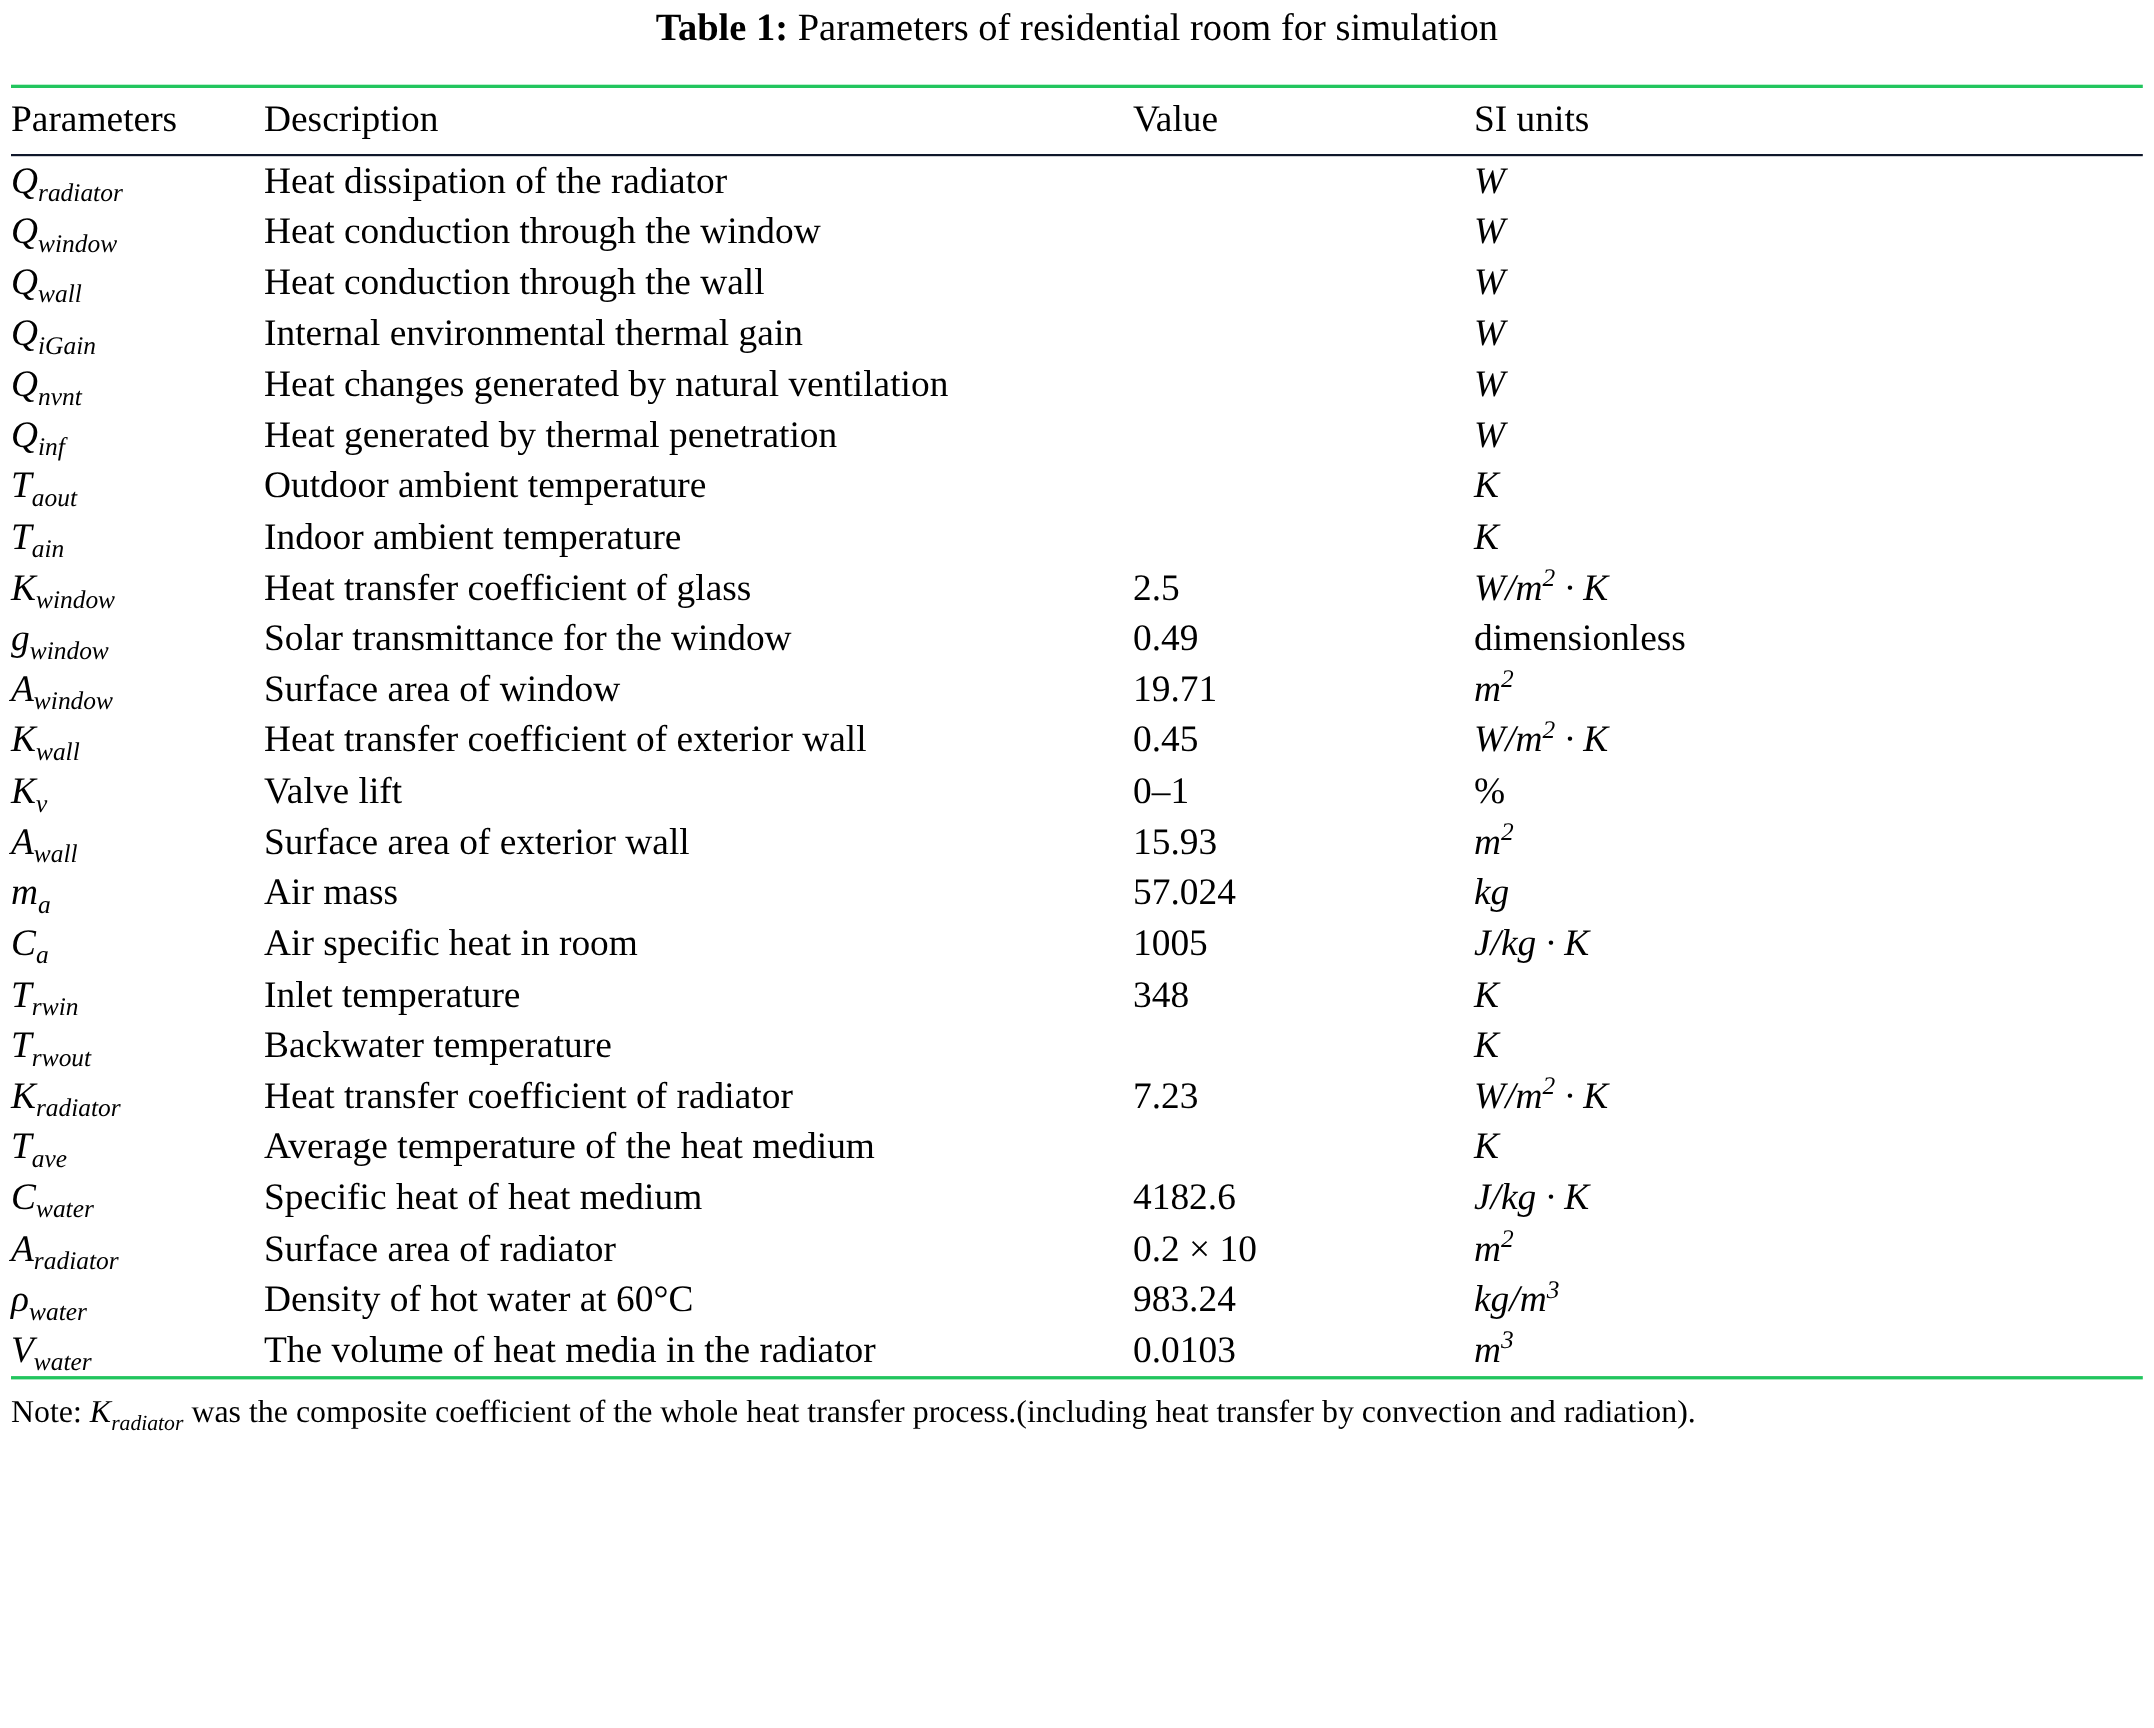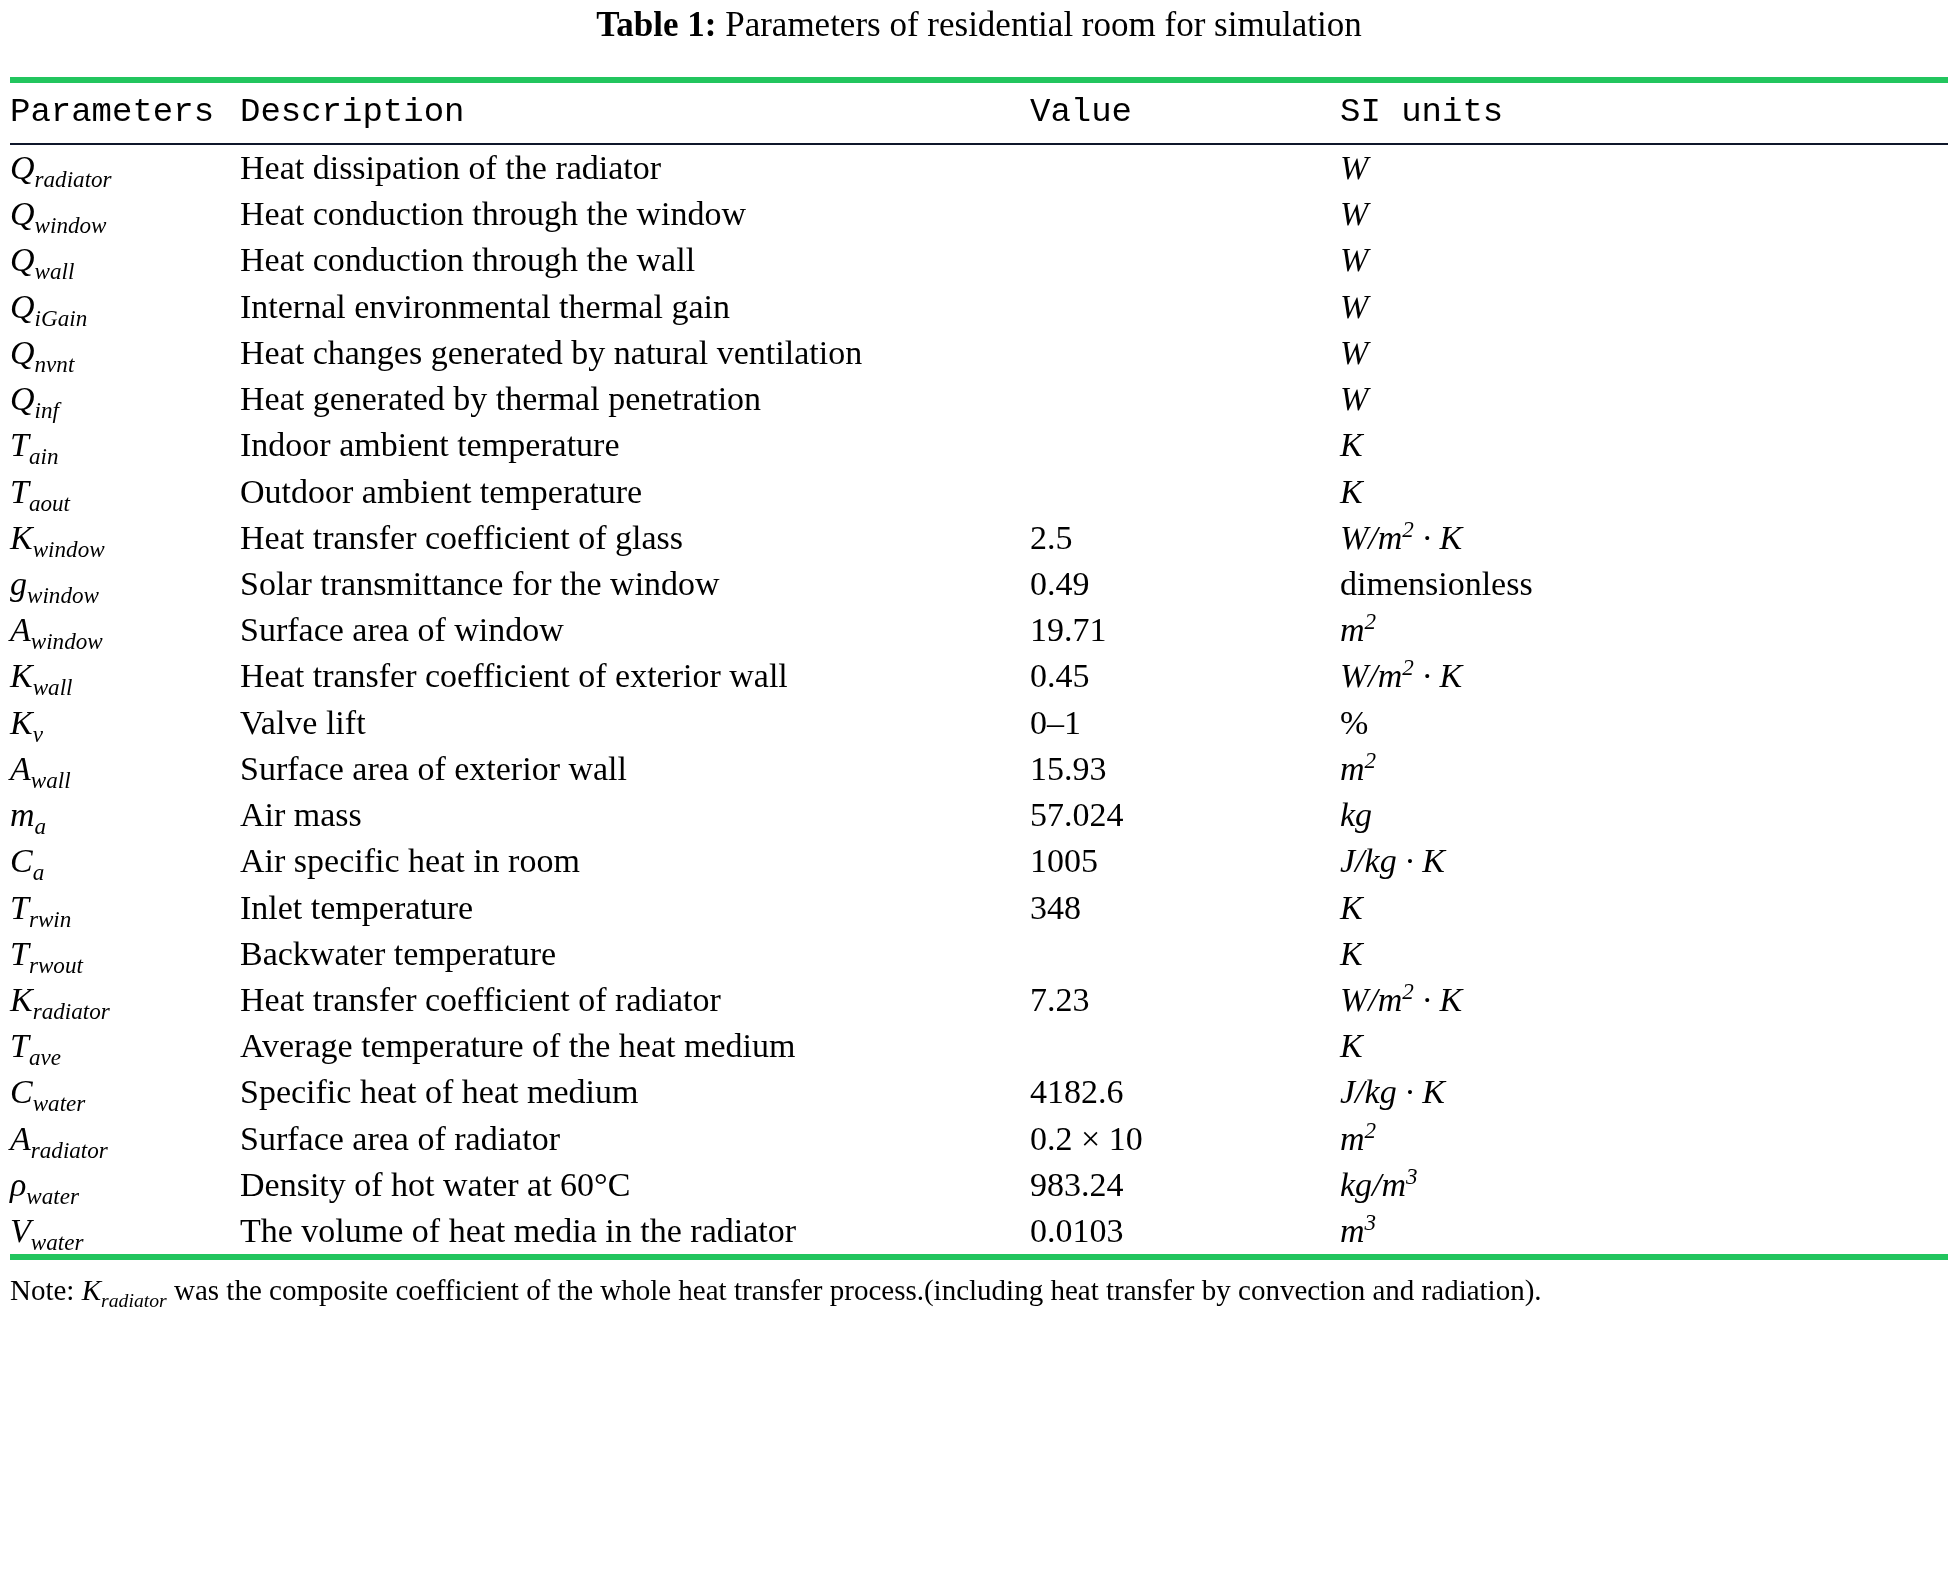--- a/index.html
+++ b/index.html
@@ -43,22 +43,21 @@
     padding: 10px 0 12px 0;
     font-size: 34px;
   }
   .rule-top {
     border-top: 3px solid #000;
   }
   .rule-mid {
     border-top: 2px solid #0f172a;
   }
   .rule-bot {
-    border-top: 6px solid #22c55e;
-    font-family: Liberation Mono, monospace;
+    border-top: 3px solid #22c55e;
   }
   table.params tbody tr td {
     padding: 0.5px 0;
     vertical-align: baseline;
     line-height: 1.33;
   }
   td.c-param {
     width: 230px;
     font-style: italic;
     white-space: nowrap;
@@ -153,28 +152,28 @@
           <td class="c-value"></td>
           <td class="c-unit">W</td>
         </tr>
         <tr>
           <td class="c-param"><span class="sym">Q</span><span class="sub">inf</span></td>
           <td class="c-desc">Heat generated by thermal penetration</td>
           <td class="c-value"></td>
           <td class="c-unit">W</td>
         </tr>
         <tr>
+          <td class="c-param"><span class="sym">T</span><span class="sub">aout</span></td>
+          <td class="c-desc">Outdoor ambient temperature</td>
+          <td class="c-value"></td>
+          <td class="c-unit">K</td>
+        </tr>
+        <tr>
           <td class="c-param"><span class="sym">T</span><span class="sub">ain</span></td>
           <td class="c-desc">Indoor ambient temperature</td>
-          <td class="c-value"></td>
-          <td class="c-unit">K</td>
-        </tr>
-        <tr>
-          <td class="c-param"><span class="sym">T</span><span class="sub">aout</span></td>
-          <td class="c-desc">Outdoor ambient temperature</td>
           <td class="c-value"></td>
           <td class="c-unit">K</td>
         </tr>
         <tr>
           <td class="c-param"><span class="sym">K</span><span class="sub">window</span></td>
           <td class="c-desc">Heat transfer coefficient of glass</td>
           <td class="c-value">2.5</td>
           <td class="c-unit">W/m<sup class="sup">2</sup> · K</td>
         </tr>
         <tr>

